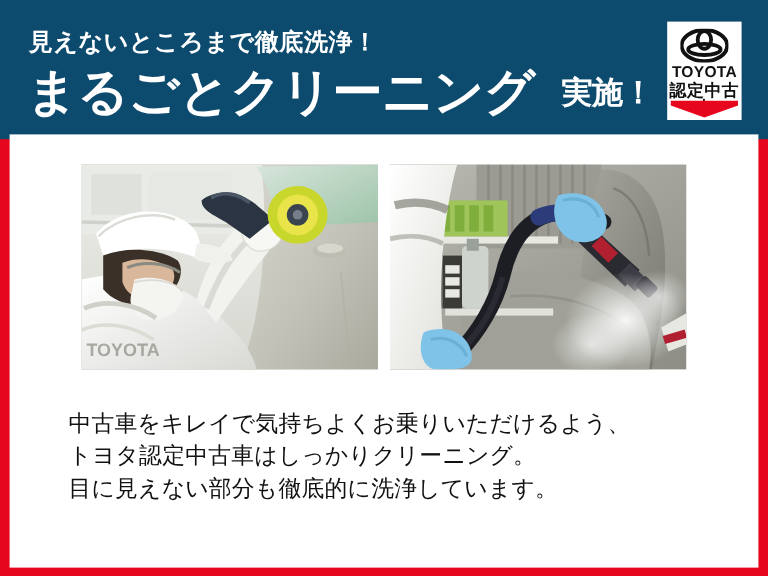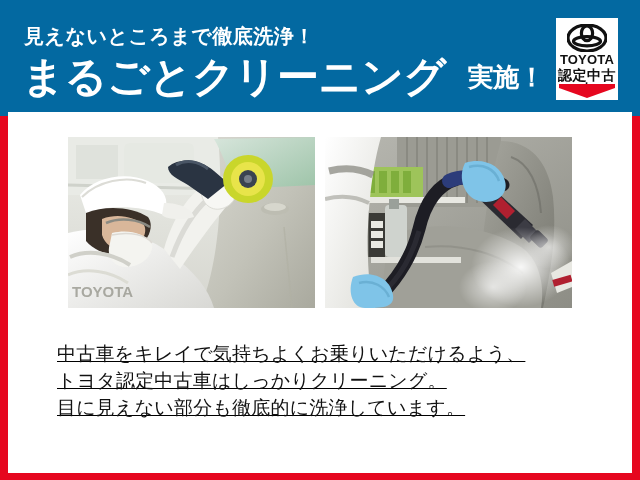--- a/index.html
+++ b/index.html
@@ -15,21 +15,21 @@
     background: #e6071f;
     font-family: "Liberation Sans", "DejaVu Sans", sans-serif;
   }
 
   
   .header-band {
     position: absolute;
     left: 0; top: 0;
     width: 640px;
     height: 116px;
-    background: #0369a1;
+    background: #0c4a6e;
   }
   .kicker {
     position: absolute;
     left: 24px;
     top: 26px;
     font-size: 20px;
     font-weight: bold;
     color: #ffffff;
     letter-spacing: 0.5px;
     white-space: nowrap;
@@ -144,21 +144,20 @@
   .photo-left { left: 0; }
   .photo-right { left: 257px; }
   .photo svg { display: block; }
 
   
   .body-copy {
     position: absolute;
     left: 49px;
     top: 228px;
     width: 540px;
-    text-decoration: underline;
   }
   .body-line {
     font-size: 19px;
     color: #111111;
     line-height: 27px;
     white-space: nowrap;
     letter-spacing: 0.2px;
   }
 </style>
 </head>

